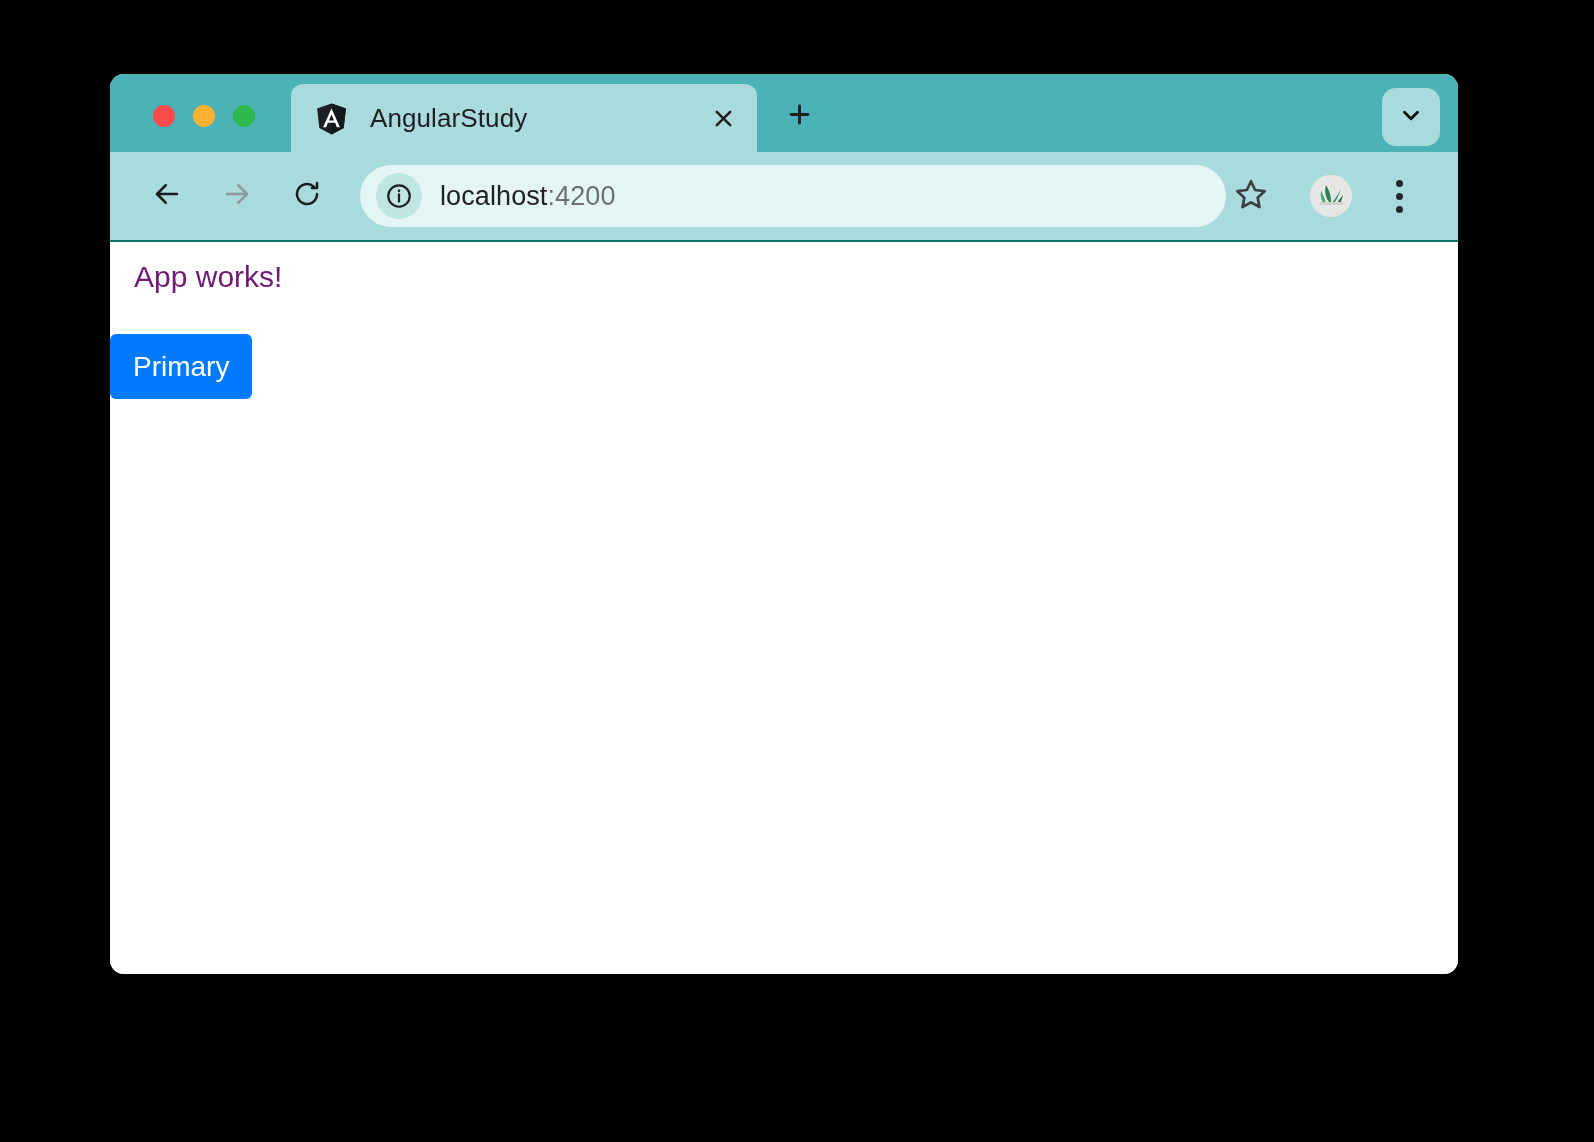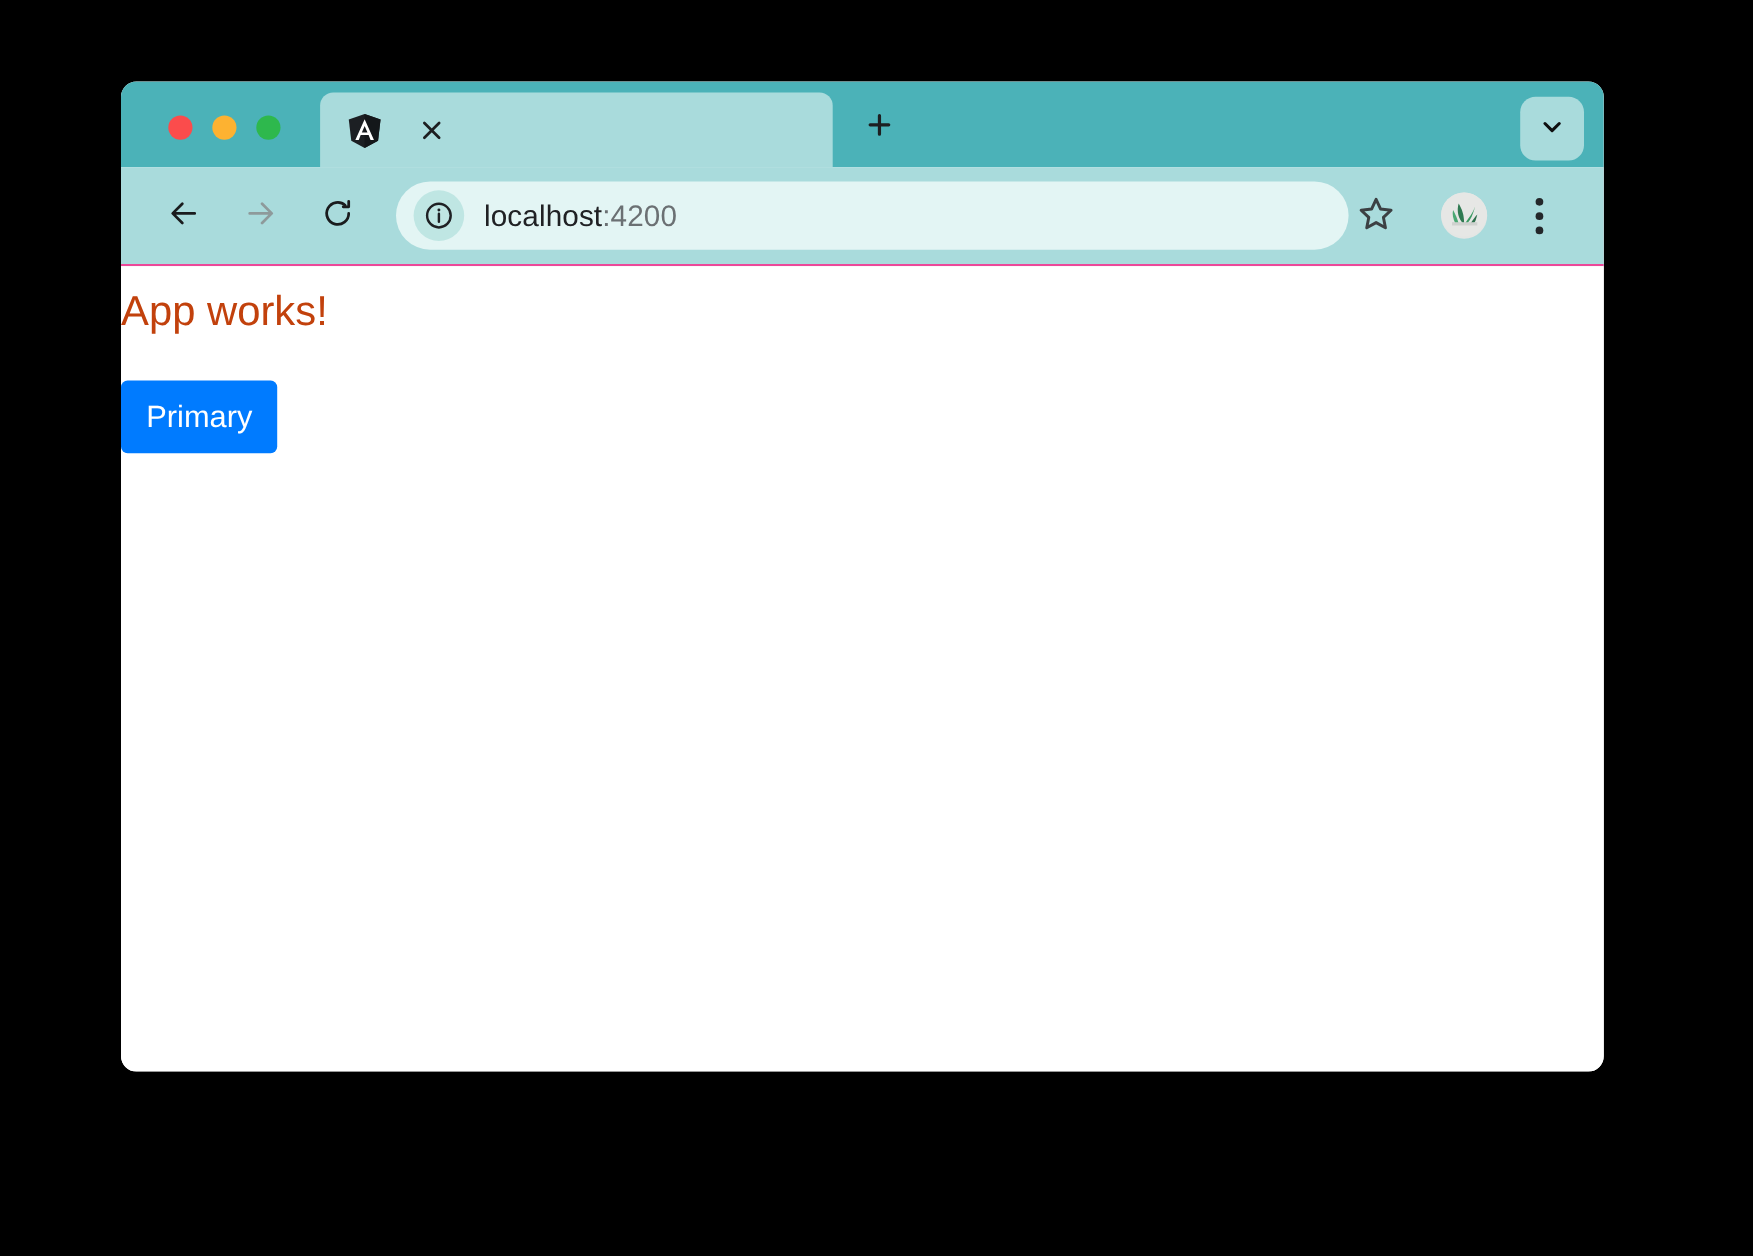--- a/index.html
+++ b/index.html
@@ -125,21 +125,21 @@
   }
 
   
   .toolbar {
     position: relative;
     height: 90px;
     background: #a9dbdc;
     display: flex;
     align-items: center;
     padding: 0 36px 0 30px;
-    border-bottom: 2px solid #ec4899;
+    border-bottom: 2px solid #0f766e;
     text-align: right;
   }
 
   .nav-btn {
     width: 54px;
     height: 54px;
     border-radius: 50%;
     display: flex;
     align-items: center;
     justify-content: center;
@@ -230,24 +230,25 @@
   .viewport {
     position: relative;
     height: calc(900px - 78px - 90px);
     background: #ffffff;
     overflow: hidden;
   }
 
   .app-root { padding: 0; }
 
   .app-line {
-    font-size: 38px;
+    font-size: 30px;
     line-height: 1.56;
-    color: #c2410c;
+    color: #701a75;
     white-space: nowrap;
+    padding-left: 24px;
   }
   .app-line.first { padding-top: 12px; }
 
   .btn-row {
     margin-top: 33px;
     display: flex;
     align-items: flex-start;
   }
 
   .btn {
@@ -278,20 +279,21 @@
 
     <div class="tab">
       <span class="tab-favicon">
         <svg viewBox="0 0 32 32" width="33" height="33" aria-hidden="true">
           <path d="M16 1.5 L30 6.4 L27.8 25.1 L16 31.5 L4.2 25.1 L2 6.4 Z" fill="#1c1f23"></path>
           <path d="M16 1.5 L30 6.4 L27.8 25.1 L16 31.5 Z" fill="#14171a"></path>
           <path d="M16 6.2 L24.2 24.4 L21.2 24.4 L19.5 20.1 L12.5 20.1 L10.8 24.4 L7.8 24.4 Z
                    M16 12.1 L13.5 17.9 L18.5 17.9 Z" fill="#ffffff"></path>
         </svg>
       </span>
+      <span class="tab-title">AngularStudy</span>
       <span class="tab-close">
         <svg viewBox="0 0 24 24" width="23" height="23" aria-hidden="true">
           <path d="M5 5 L19 19 M19 5 L5 19" stroke="#1d1f21" stroke-width="2.6" stroke-linecap="round"></path>
         </svg>
       </span>
     </div>
 
     <div class="new-tab-btn">
       <span>
         <svg viewBox="0 0 24 24" width="27" height="27" aria-hidden="true">

